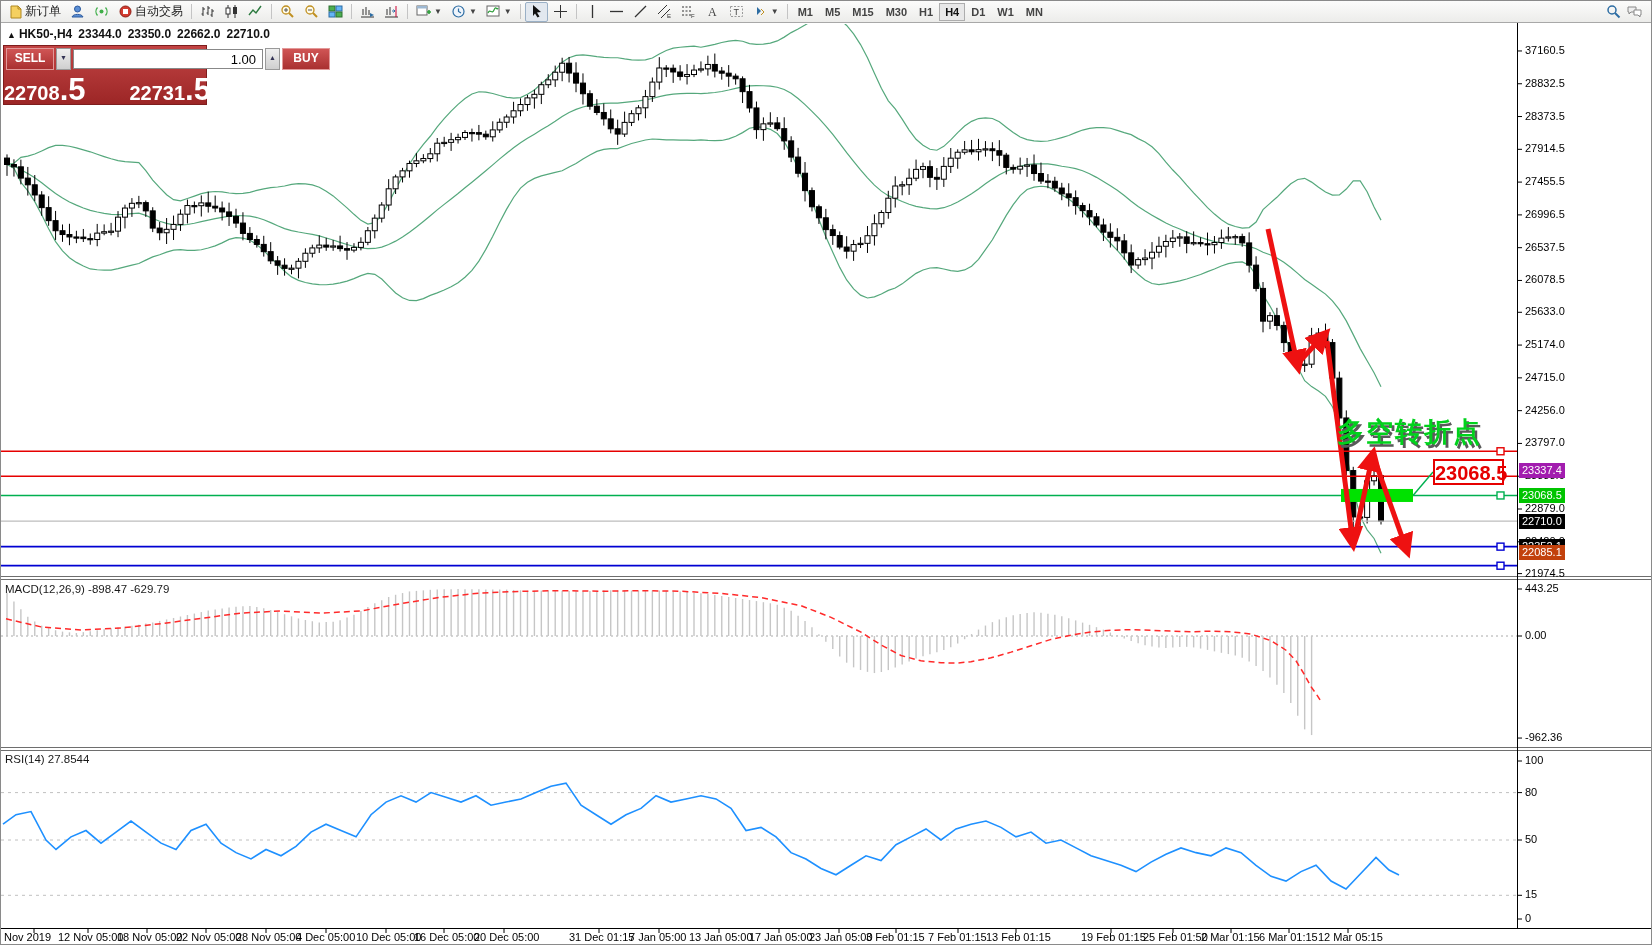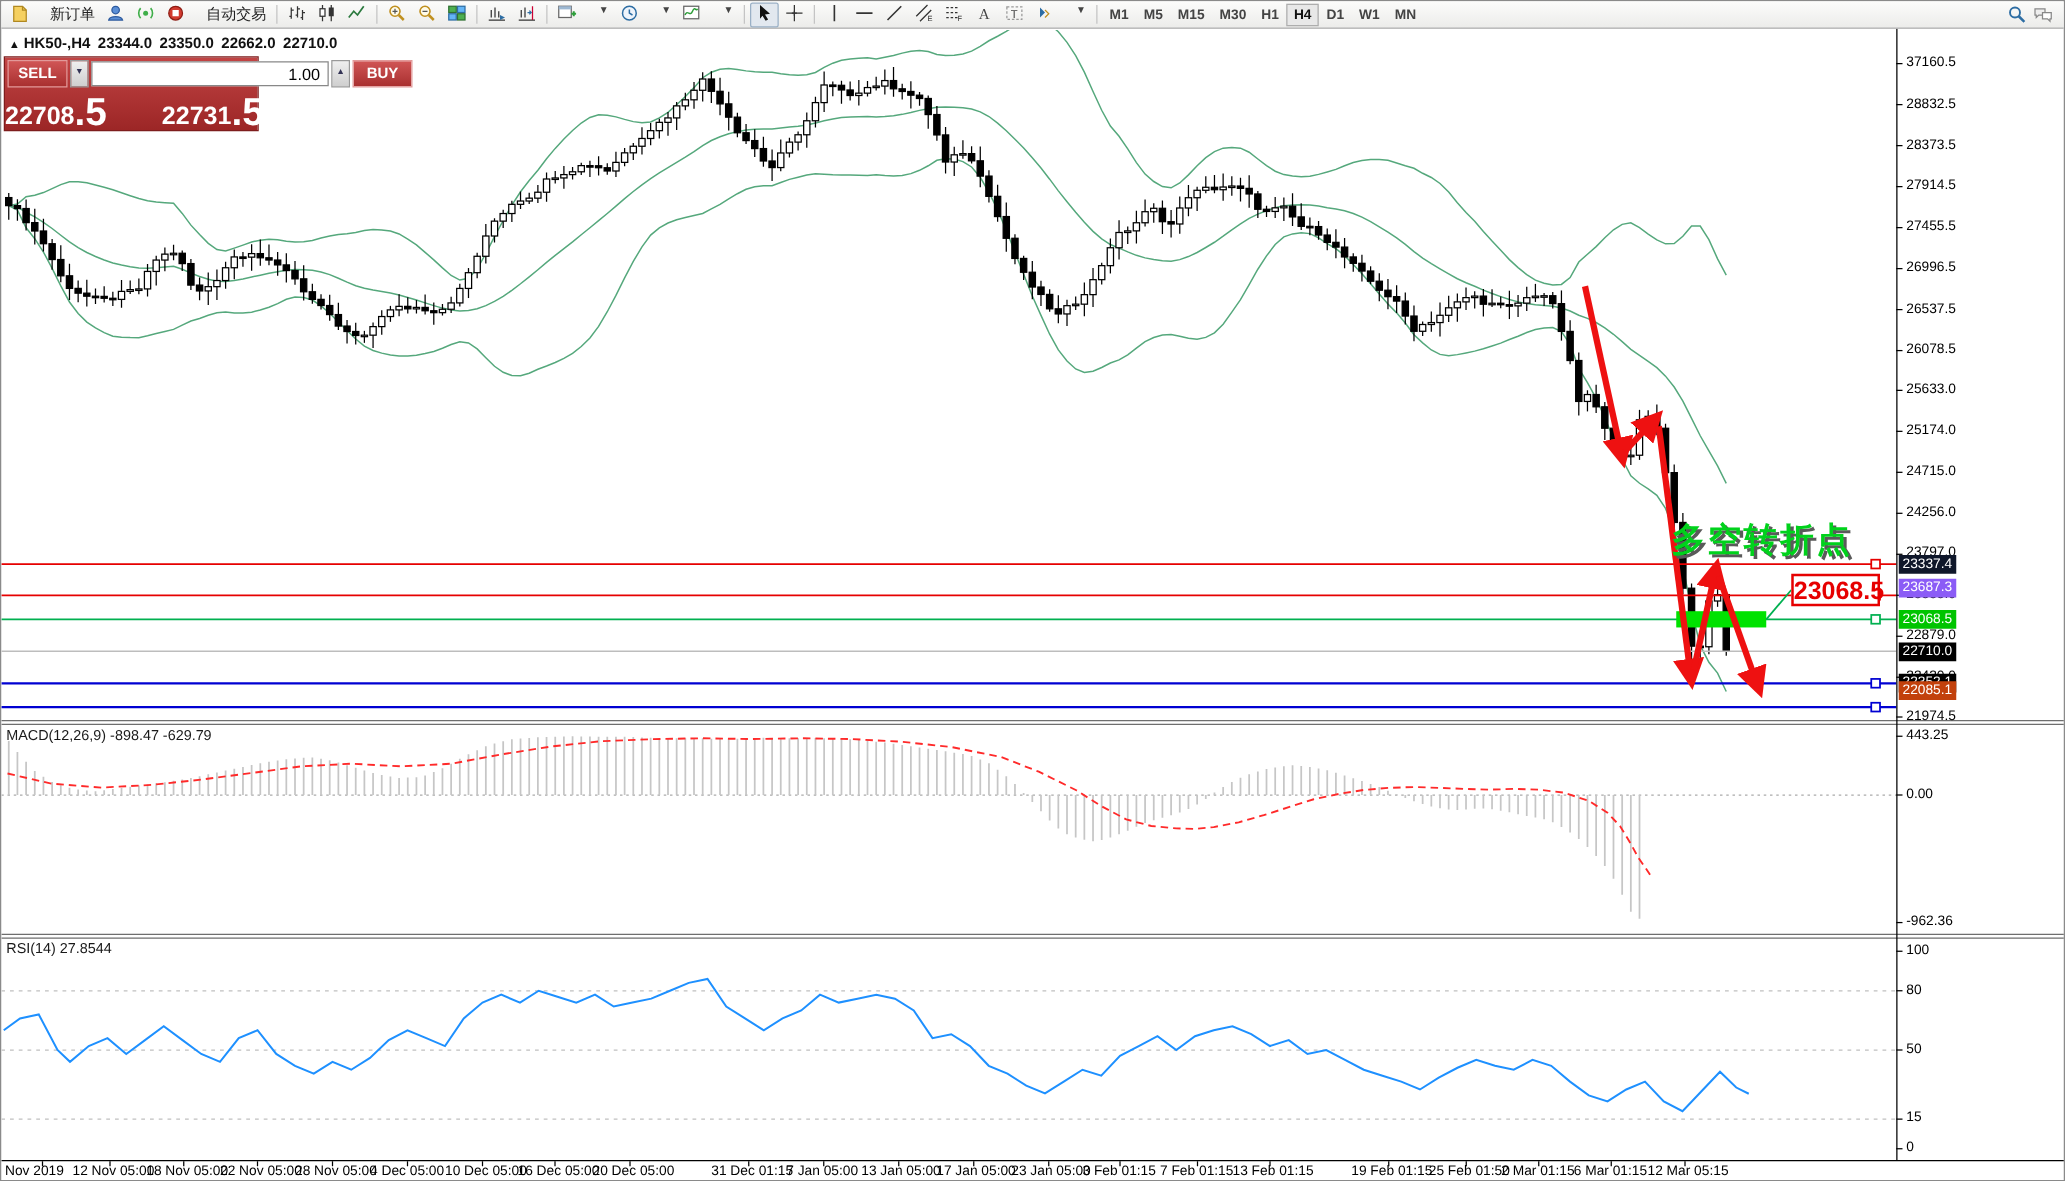--- a/index.html
+++ b/index.html
@@ -2,21 +2,21 @@
 <html><head>
 <meta charset="utf-8">
 <style>
   html,body{margin:0;padding:0;background:#d4d0c8;}
   #app{position:relative;width:1652px;height:945px;background:#fff;overflow:hidden;
        font-family:"Liberation Sans",sans-serif;border:1px solid #8a8a8a;box-sizing:border-box;}
   
   #toolbar{position:absolute;top:0;left:0;width:100%;height:22px;box-sizing:border-box;
     background:linear-gradient(#fcfcfb,#ececea);border-bottom:1px solid #a8a8a8;
     display:flex;align-items:center;padding:0 3px;gap:1px;z-index:40;}
-  .tbtn{display:flex;gap:17px;height:18px;padding:0 3px;border:1px solid transparent;
+  .tbtn{display:flex;align-items:center;gap:2px;height:18px;padding:0 3px;border:1px solid transparent;
     border-radius:2px;font-size:12px;color:#222;cursor:default;white-space:nowrap;}
   .tbtn.pressed{background:#e2e8ef;border-color:#9ab0c6;}
   .tsep{width:1px;height:15px;background:#c4c4c4;margin:0 3px;flex:none;}
   .tf{font-size:11px;color:#444;padding:2px 5px;border:1px solid transparent;font-weight:bold;}
   .tf.active{background:#e8e8e8;border-color:#adadad;color:#111;}
   .caret{font-size:8px;color:#444;margin-left:1px;}
   .i{width:15px;height:15px;flex:none;display:block;}
   #tb-right{margin-left:auto;display:flex;align-items:center;gap:6px;padding-right:6px;}
   
   #symhdr{position:absolute;left:6px;top:26px;font-size:12px;font-weight:bold;color:#111;z-index:30;}
@@ -996,21 +996,21 @@
       <div class="ptick" style="top: 304.286px;">25633.0</div>
       <div class="ptick" style="top: 337.071px;">25174.0</div>
       <div class="ptick" style="top: 369.857px;">24715.0</div>
       <div class="ptick" style="top: 402.643px;">24256.0</div>
       <div class="ptick" style="top: 435.429px;">23797.0</div>
       <div class="ptick" style="top: 468.214px;">23338.0</div>
       <div class="ptick" style="top: 501px;">22879.0</div>
       <div class="ptick" style="top: 533.786px;">22420.0</div>
       <div class="ptick" style="top: 565.607px;">21974.5</div>
       <div class="plab" style="top: 462px; background: #8b5cf6;">23687.3</div>
-      <div class="plab" style="top: 443px; background: #0f172a;">23337.4</div>
+      <div class="plab" style="top: 462px; background: #a21caf;">23337.4</div>
       <div class="plab" style="top: 486.964px; background: rgb(0, 196, 0);">23068.5</div>
       <div class="plab" style="top: 512.571px; background: rgb(0, 0, 0);">22710.0</div>
       <div class="plab" style="top: 538.136px; background: #000000;">22352.1</div>
       <div class="plab" style="top: 544px; background: #c2410c;">22085.1</div>
       <div class="itick" style="top: 580.996px;">443.25</div>
       <div class="itick" style="top: 628px;">0.00</div>
       <div class="itick" style="top: 730.053px;">-962.36</div>
       <div class="itick" style="top: 753px;">100</div>
       <div class="itick" style="top: 784.6px;">80</div>
       <div class="itick" style="top: 832px;">50</div>

